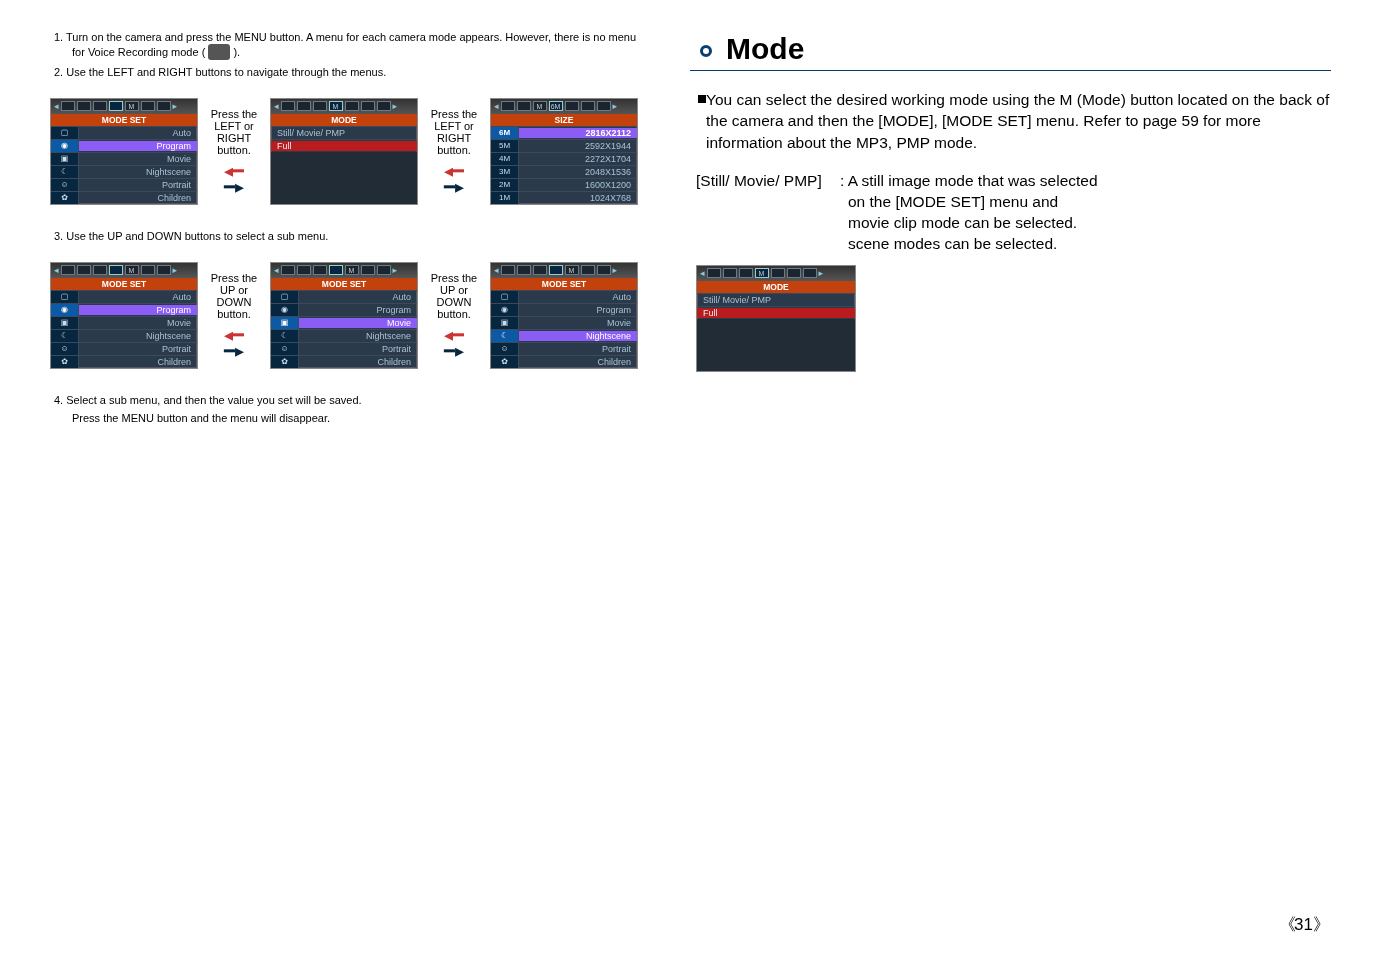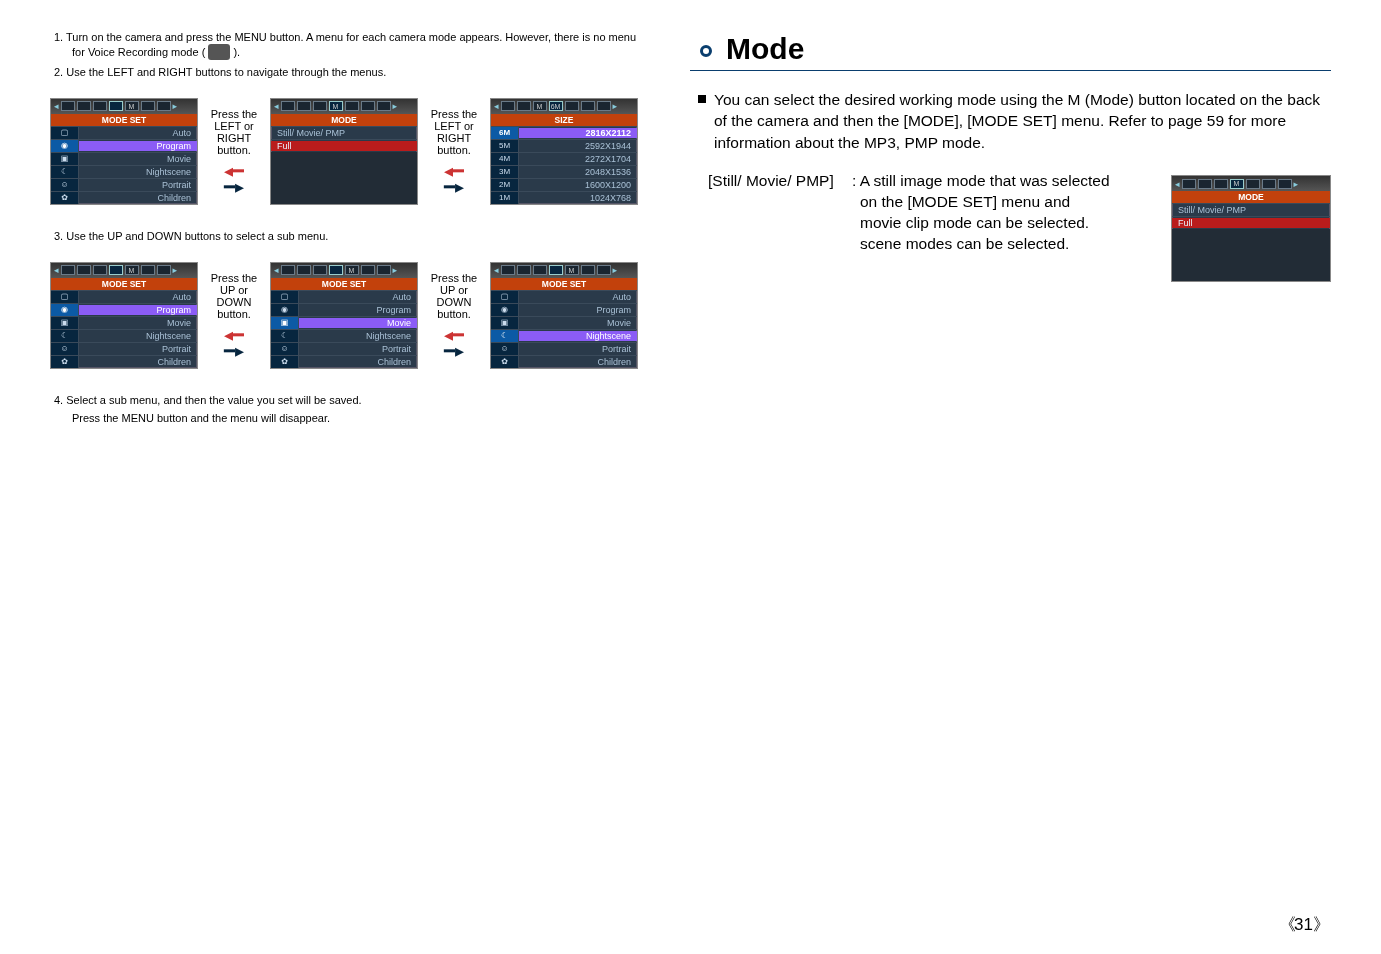--- a/index.html
+++ b/index.html
@@ -34,21 +34,21 @@
   }
 
   .step { font-size: 11px; margin: 0 0 4px 22px; text-indent: -18px; line-height: 1.35; }
   .step.nopad { text-indent: 0; margin-left: 22px; }
   .voice-icon {
     display: inline-block; width: 22px; height: 16px;
     background: #555; border-radius: 3px; vertical-align: middle;
     position: relative; top: -1px;
   }
 
-  .bullet-row { display: flex; gap: 8px; font-size: 15.5px; margin-left: 8px; line-height: 1.38; }
+  .bullet-row { display: flex; gap: 0; font-size: 15.5px; margin-left: 8px; line-height: 1.38; }
   .bullet-row .sq { width: 8px; height: 8px; background: #000; margin-top: 6px; flex: none; }
 
   
   .screens-row {
     display: flex; align-items: center; gap: 6px; margin: 18px 0 24px 0;
   }
   .screen {
     width: 154px; background: #2a3a4a; border: 1px solid #888;
     font-size: 9px; color: #c9d6e2;
     box-shadow: 0 0 0 1px #556 inset;
@@ -90,21 +90,21 @@
   .nav-col {
     width: 60px; font-size: 11px; text-align: center; line-height: 1.1;
     display: flex; flex-direction: column; gap: 8px; align-items: center;
   }
   .nav-col .txt { white-space: normal; }
   .nav-col .arrows { display: flex; flex-direction: column; gap: 2px; color: #c33; font-size: 18px; line-height: 0.8; }
   .nav-col .arrows .r { color: #07263f; }
 
   
   .mode-table {
-    margin: 18px 0 0 18px; font-size: 15.5px; display: flex; align-items: flex-start; gap: 6px;
+    margin: 18px 0 0 6px; font-size: 15.5px; display: flex; align-items: flex-start; gap: 6px; flex-direction: column;
   }
   .mode-table .defs { flex: 1; }
   .defline { display: flex; gap: 4px; line-height: 1.35; }
   .defline .k { width: 140px; flex: none; }
 
   .page-num {
     position: absolute; bottom: 18px; right: 53px; font-size: 17px;
   }
   .page-num .deco { letter-spacing: -2px; }
 

